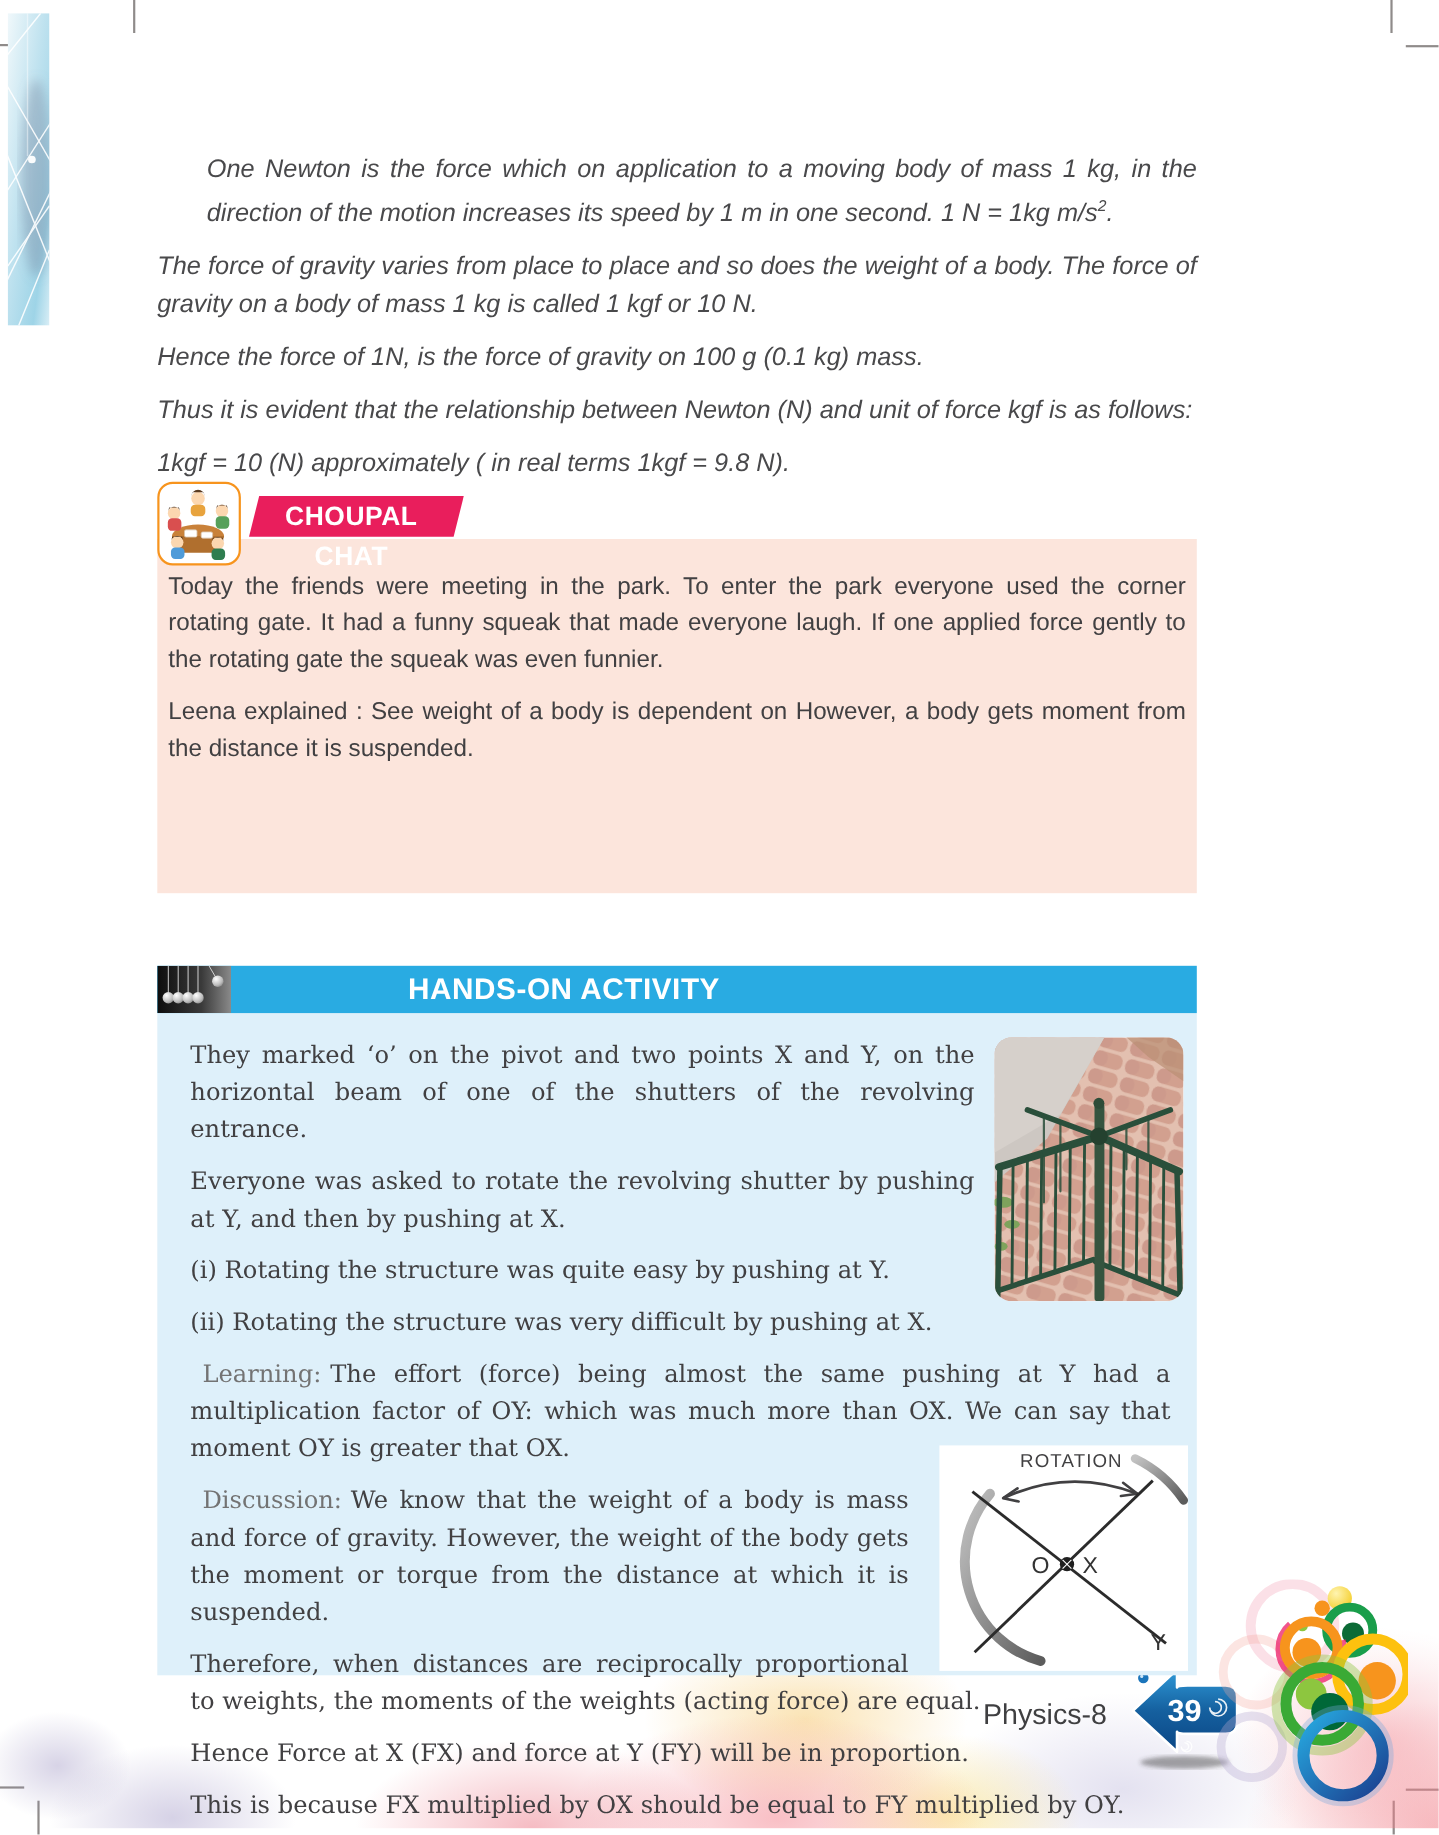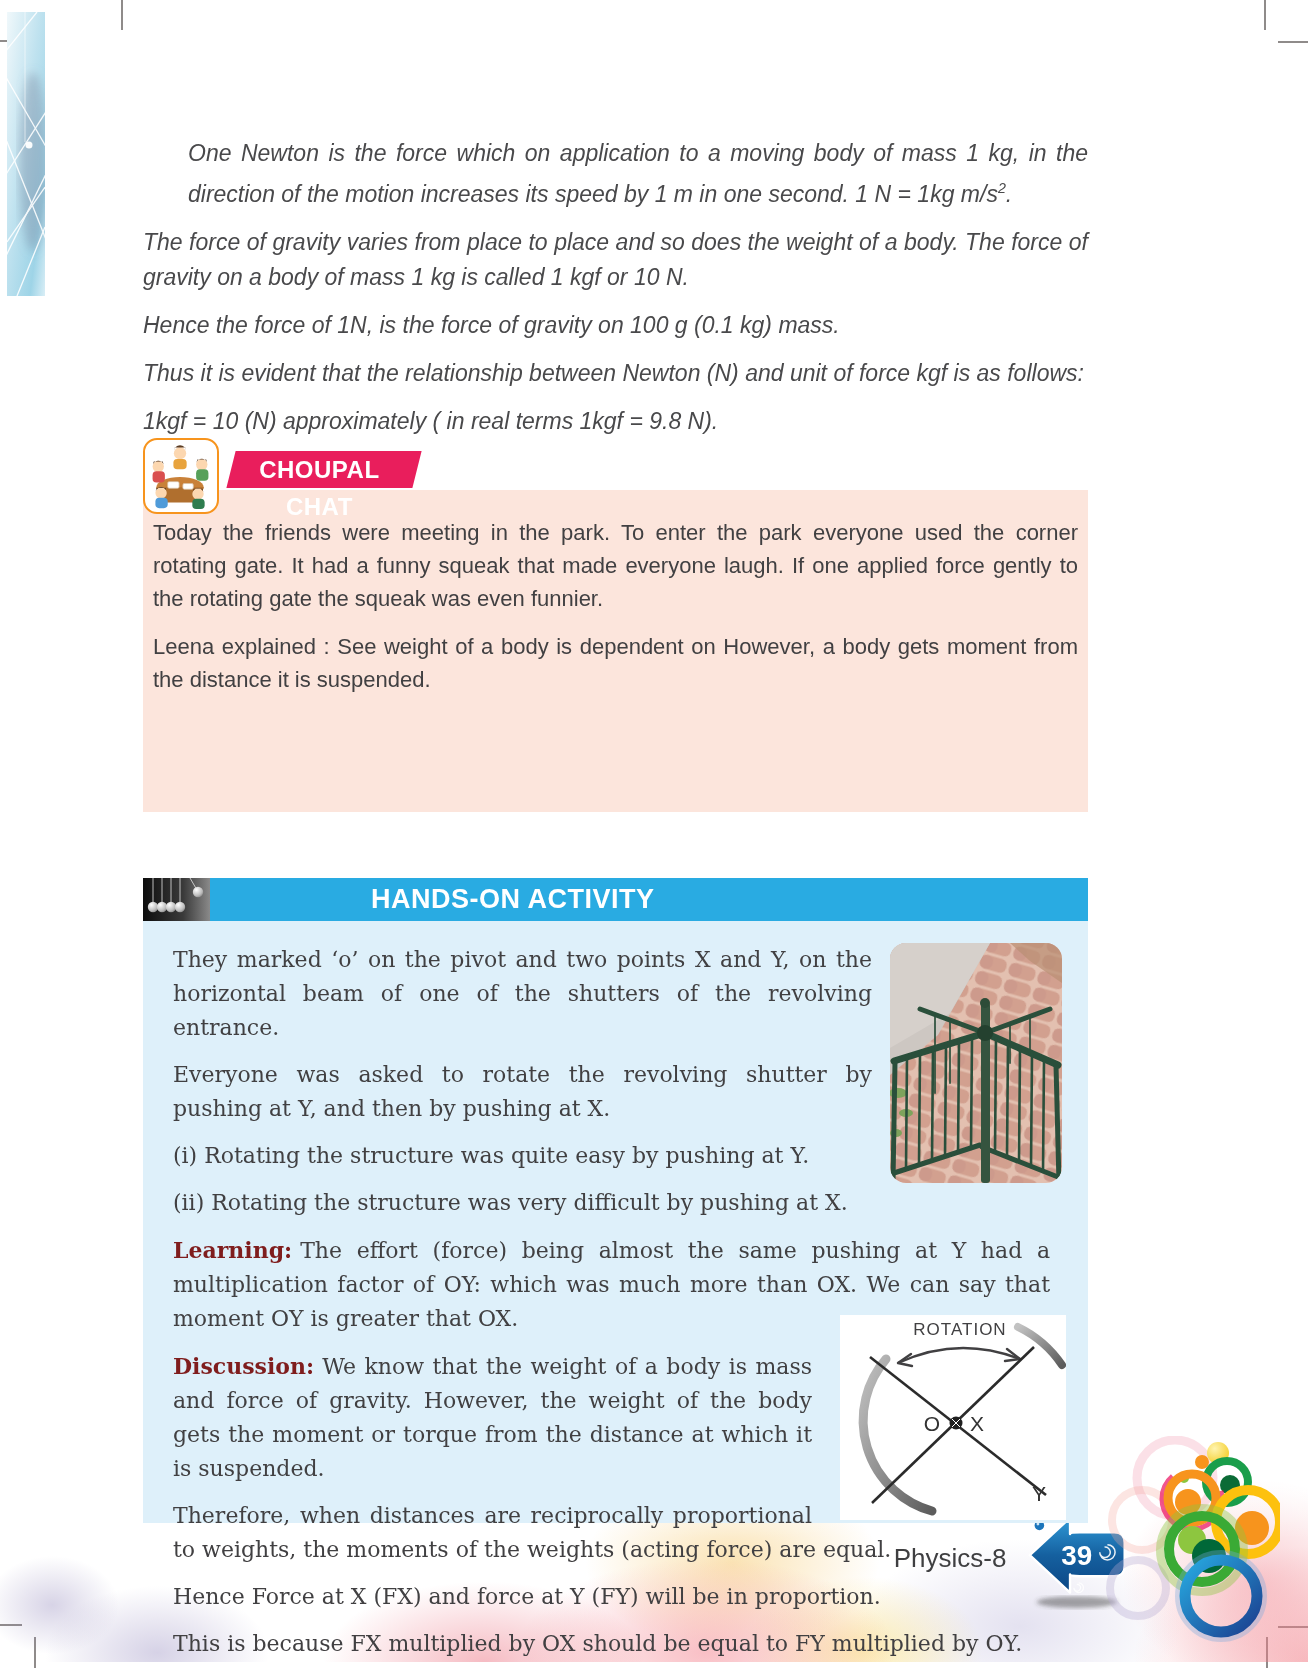--- a/index.html
+++ b/index.html
@@ -32,23 +32,23 @@
   #pink-box p{margin:0 0 15px;font:22px/33px "Liberation Sans",sans-serif;color:#414042;text-align:justify;}
 
   
   #hands-banner{position:absolute;left:143px;top:878px;width:945px;height:43px;background:#29abe2;z-index:2;}
   #hands-banner .t{position:absolute;left:228px;top:0;font:bold 27px/43px "Liberation Sans",sans-serif;
                    color:#fff;letter-spacing:0.5px;}
   #cradle-icon{position:absolute;left:0;top:0;width:67px;height:43px;}
 
   
   #blue-box{position:absolute;left:143px;top:921px;width:945px;height:602px;background:#def0fa;
-            box-sizing:border-box;padding:22px 38px 0 30px;overflow:visible;z-index:1;}
+            box-sizing:border-box;padding:22px 24px 0 30px;overflow:visible;z-index:1;}
   #blue-box p{margin:0 0 13px;font:22px/34px "DejaVu Serif",serif;color:#414042;text-align:justify;}
-  .lead{color:#7f1d1d;font-weight:bold;margin-right:8px;}
+  .lead{color:#737373;font-weight:normal;margin-right:8px;margin-left:11px;}
 
   #gate-photo{float:right;width:172px;height:240px;margin:0 -12px 12px 18px;border-radius:16px;
               overflow:hidden;position:relative;box-shadow:inset 0 0 16px 7px rgba(255,255,255,0.9);}
   #gate-photo svg{display:block;}
   #rotation-diagram{float:right;clear:right;width:226px;height:205px;margin:-34px -16px 8px 28px;
                     background:#fff;position:relative;text-decoration:underline;}
 
   
   #watercolor{position:absolute;left:0;top:1425px;width:1308px;height:237px;
     background:

